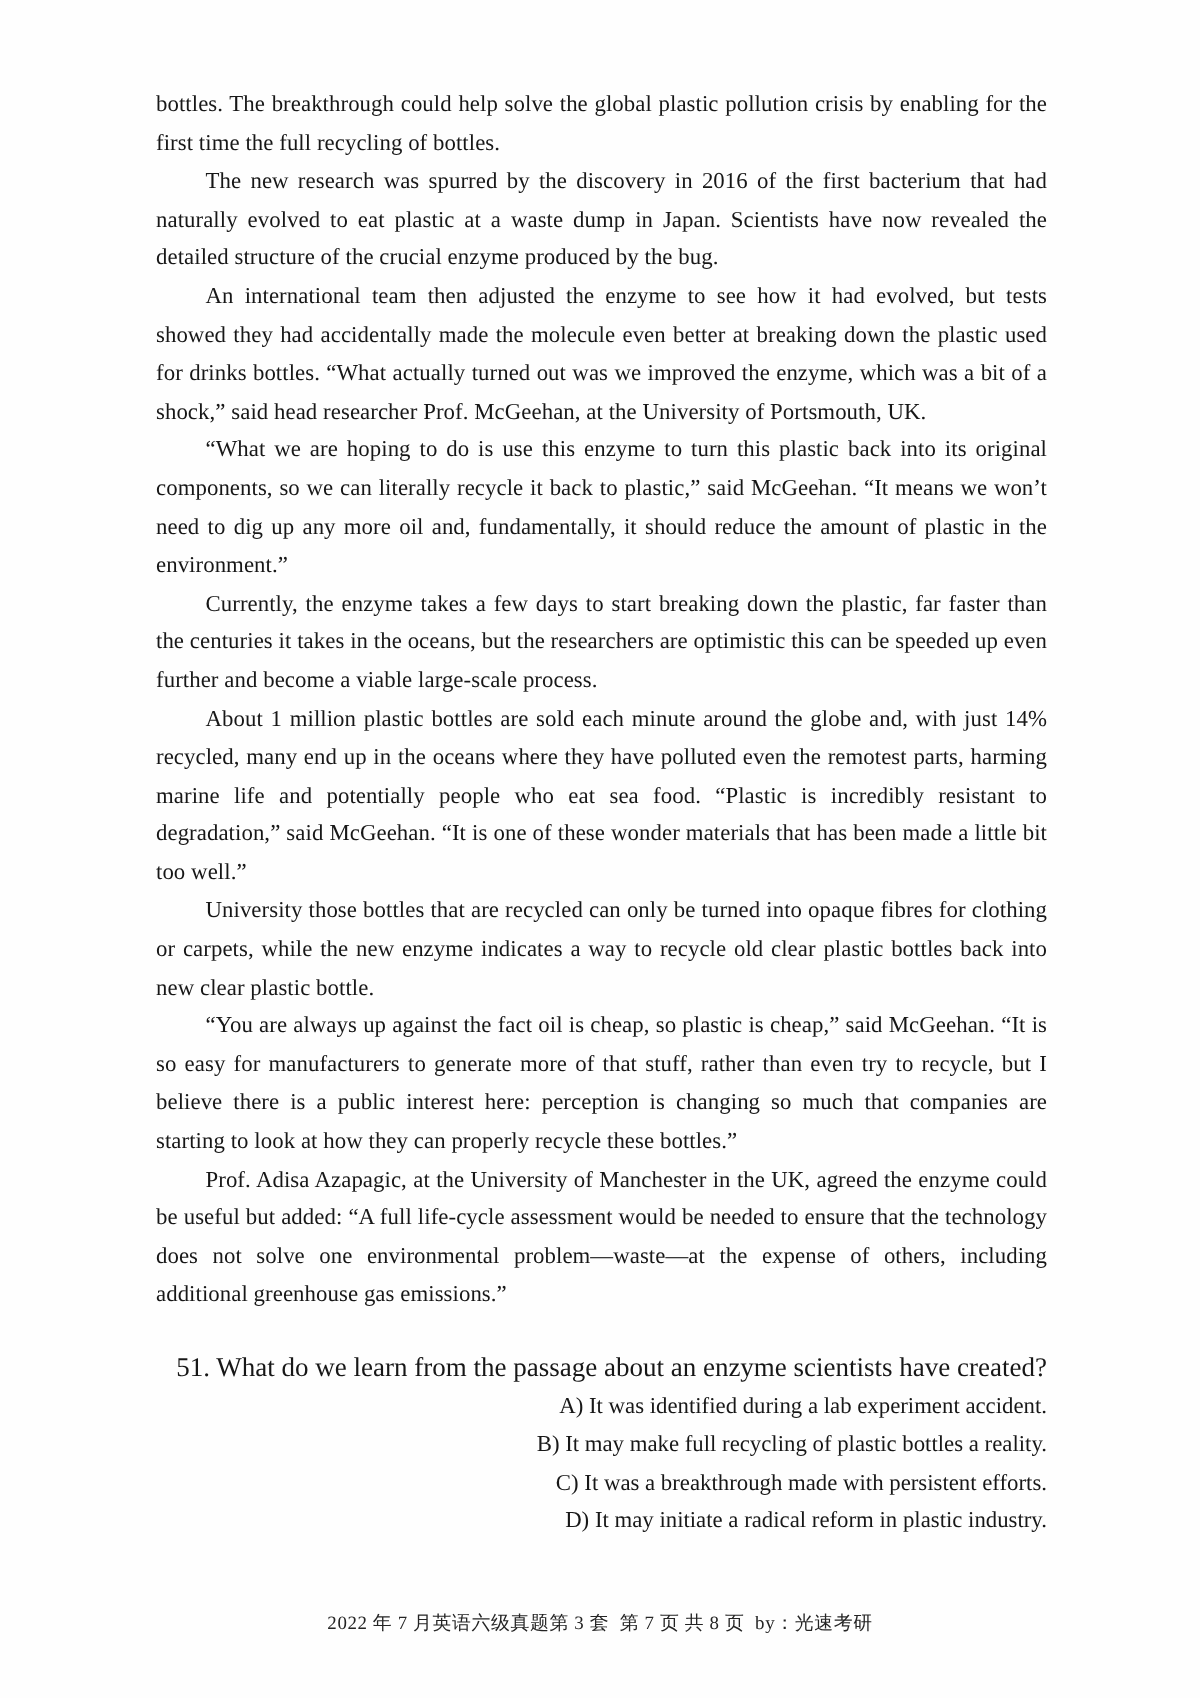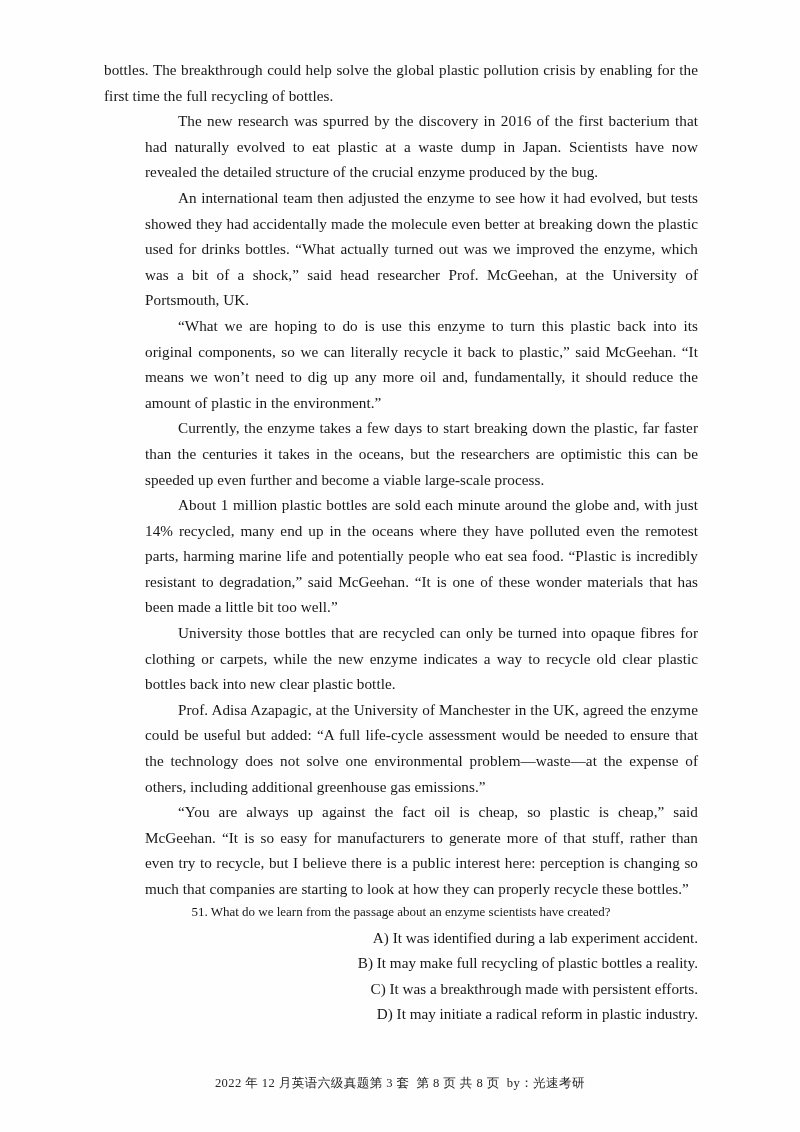--- a/index.html
+++ b/index.html
@@ -33,34 +33,33 @@
     font-size: 15.2px;
     line-height: 25.6px;
     text-align: justify;
     text-justify: inter-word;
     color: #171717;
     letter-spacing: 0.05px;
     -webkit-font-smoothing: antialiased;
   }
   .para.indent {
     text-indent: 33px;
-    margin-left: 41px;
   }
   
   #question-block {
     position: absolute;
     left: 104px;
     top: 899px;
     width: 594px;
   }
   .q-stem {
     margin: 0;
-    font-size: 13px;
+    font-size: 18px;
     line-height: 25.6px;
-    text-align: center;
+    text-align: right;
     color: #171717;
   }
   .q-option {
     margin: 0;
     font-size: 15.2px;
     line-height: 25.6px;
     text-align: right;
     color: #171717;
     padding-left: 28px;
   }
@@ -88,29 +87,29 @@
 <div id="page">
 
   <div id="article">
     <p class="para">bottles. The breakthrough could help solve the global plastic pollution crisis by enabling for the first time the full recycling of bottles.</p>
     <p class="para indent">The new research was spurred by the discovery in 2016 of the first bacterium that had naturally evolved to eat plastic at a waste dump in Japan. Scientists have now revealed the detailed structure of the crucial enzyme produced by the bug.</p>
     <p class="para indent">An international team then adjusted the enzyme to see how it had evolved, but tests showed they had accidentally made the molecule even better at breaking down the plastic used for drinks bottles. “What actually turned out was we improved the enzyme, which was a bit of a shock,” said head researcher Prof. McGeehan, at the University of Portsmouth, UK.</p>
     <p class="para indent">“What we are hoping to do is use this enzyme to turn this plastic back into its original components, so we can literally recycle it back to plastic,” said McGeehan. “It means we won’t need to dig up any more oil and, fundamentally, it should reduce the amount of plastic in the environment.”</p>
     <p class="para indent">Currently, the enzyme takes a few days to start breaking down the plastic, far faster than the centuries it takes in the oceans, but the researchers are optimistic this can be speeded up even further and become a viable large-scale process.</p>
     <p class="para indent">About 1 million plastic bottles are sold each minute around the globe and, with just 14% recycled, many end up in the oceans where they have polluted even the remotest parts, harming marine life and potentially people who eat sea food. “Plastic is incredibly resistant to degradation,” said McGeehan. “It is one of these wonder materials that has been made a little bit too well.”</p>
     <p class="para indent">University those bottles that are recycled can only be turned into opaque fibres for clothing or carpets, while the new enzyme indicates a way to recycle old clear plastic bottles back into new clear plastic bottle.</p>
+    <p class="para indent">“You are always up against the fact oil is cheap, so plastic is cheap,” said McGeehan. “It is so easy for manufacturers to generate more of that stuff, rather than even try to recycle, but I believe there is a public interest here: perception is changing so much that companies are starting to look at how they can properly recycle these bottles.”</p>
     <p class="para indent">Prof. Adisa Azapagic, at the University of Manchester in the UK, agreed the enzyme could be useful but added: “A full life-cycle assessment would be needed to ensure that the technology does not solve one environmental problem—waste—at the expense of others, including additional greenhouse gas emissions.”</p>
-    <p class="para indent">“You are always up against the fact oil is cheap, so plastic is cheap,” said McGeehan. “It is so easy for manufacturers to generate more of that stuff, rather than even try to recycle, but I believe there is a public interest here: perception is changing so much that companies are starting to look at how they can properly recycle these bottles.”</p>
   </div>
 
   <div id="question-block">
     <p class="q-stem">51. What do we learn from the passage about an enzyme scientists have created?</p>
     <p class="q-option">A) It was identified during a lab experiment accident.</p>
     <p class="q-option">B) It may make full recycling of plastic bottles a reality.</p>
     <p class="q-option">C) It was a breakthrough made with persistent efforts.</p>
     <p class="q-option">D) It may initiate a radical reform in plastic industry.</p>
   </div>
 
   <div id="footer">
-    <span class="footer-line">2022 年 12 月英语六级真题第 3 套  第 8 页 共 8 页  by：光速考研</span>
+    <span class="footer-line">2022 年 7 月英语六级真题第 3 套  第 7 页 共 8 页  by：光速考研</span>
   </div>
 
 </div>
 
 </body></html>

